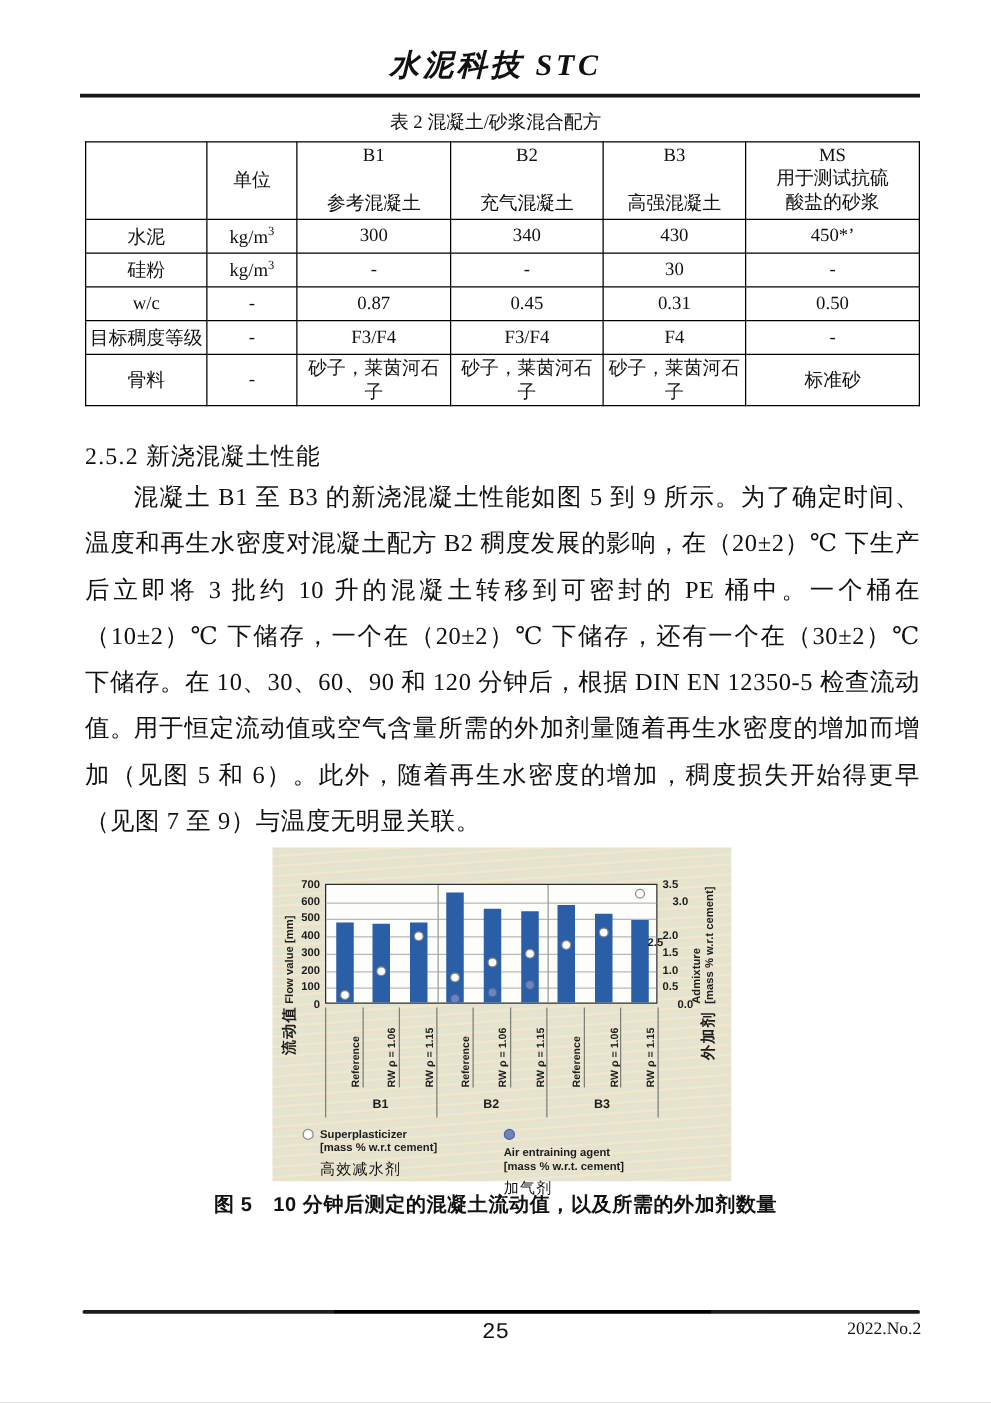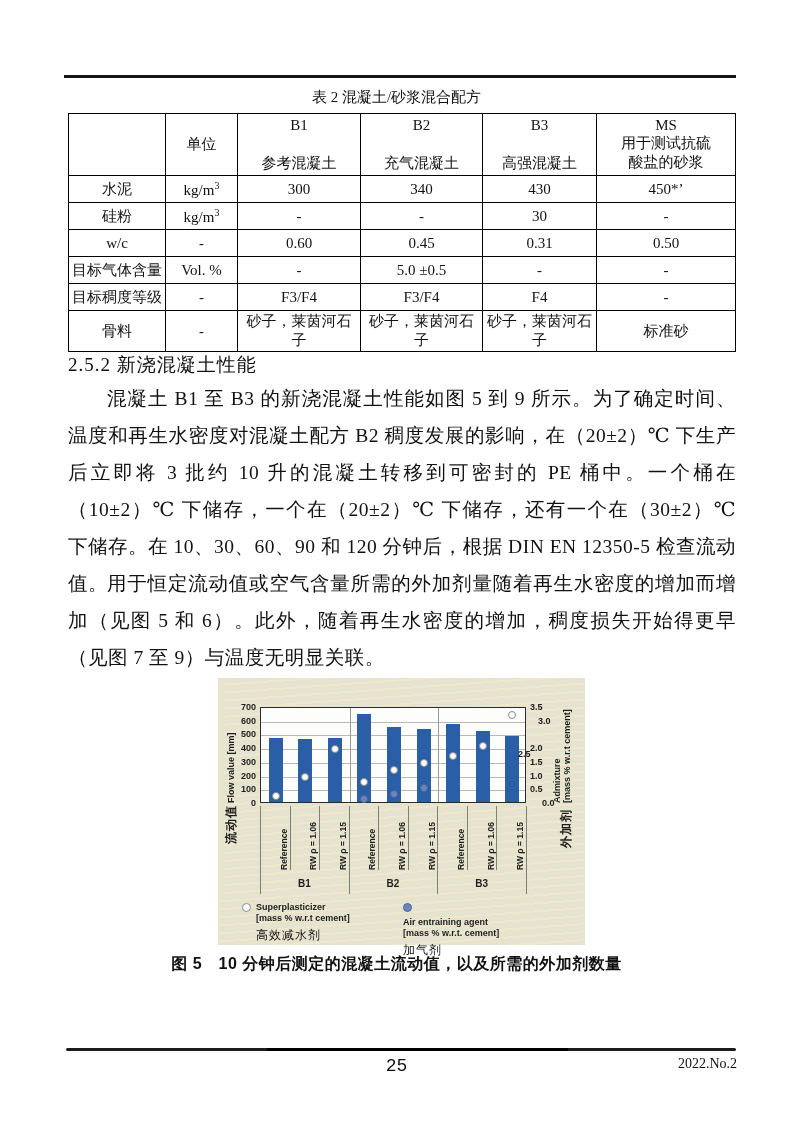--- a/index.html
+++ b/index.html
@@ -64,20 +64,21 @@
   .footer-rule { position:absolute; top:1048px; left:66px; width:670px; height:3px;
     background:linear-gradient(90deg,#1c1c1c 0 30%, #000 30% 75%, #1c1c1c 75% 100%); border-radius:2px; }
   .page-number { position:absolute; top:1056px; left:0; width:100%; text-align:center; font-size:18px;font-family:Liberation Mono, monospace; }
   .issue { position:absolute; top:1056px; right:56px; font-size:14px; }
 </style>
 </head>
 <body>
 
 <div class="page">
 
+  <div class="journal-title">水泥科技 STC</div>
   <div class="header-rule"></div>
 
   <div class="table-title">表 2 混凝土/砂浆混合配方</div>
 
   <table class="mix">
     <colgroup>
       <col class="col-label">
         <col class="col-unit">
         <col class="col-b1">
       <col class="col-b2">
@@ -123,32 +124,24 @@
           <td>硅粉</td>
           <td>kg/m<sup>3</sup></td>
           <td>-</td>
           <td>-</td>
           <td>30</td>
           <td>-</td>
         </tr>
         <tr>
           <td>w/c</td>
           <td>-</td>
-          <td>0.60</td>
+          <td>0.87</td>
           <td>0.45</td>
           <td>0.31</td>
           <td>0.50</td>
-        </tr>
-        <tr>
-          <td>目标气体含量</td>
-          <td>Vol. %</td>
-          <td>-</td>
-          <td>5.0 ±0.5</td>
-          <td>-</td>
-          <td>-</td>
         </tr>
         <tr>
           <td>目标稠度等级</td>
           <td>-</td>
           <td>F3/F4</td>
           <td>F3/F4</td>
           <td>F4</td>
           <td>-</td>
         </tr>
         <tr>

